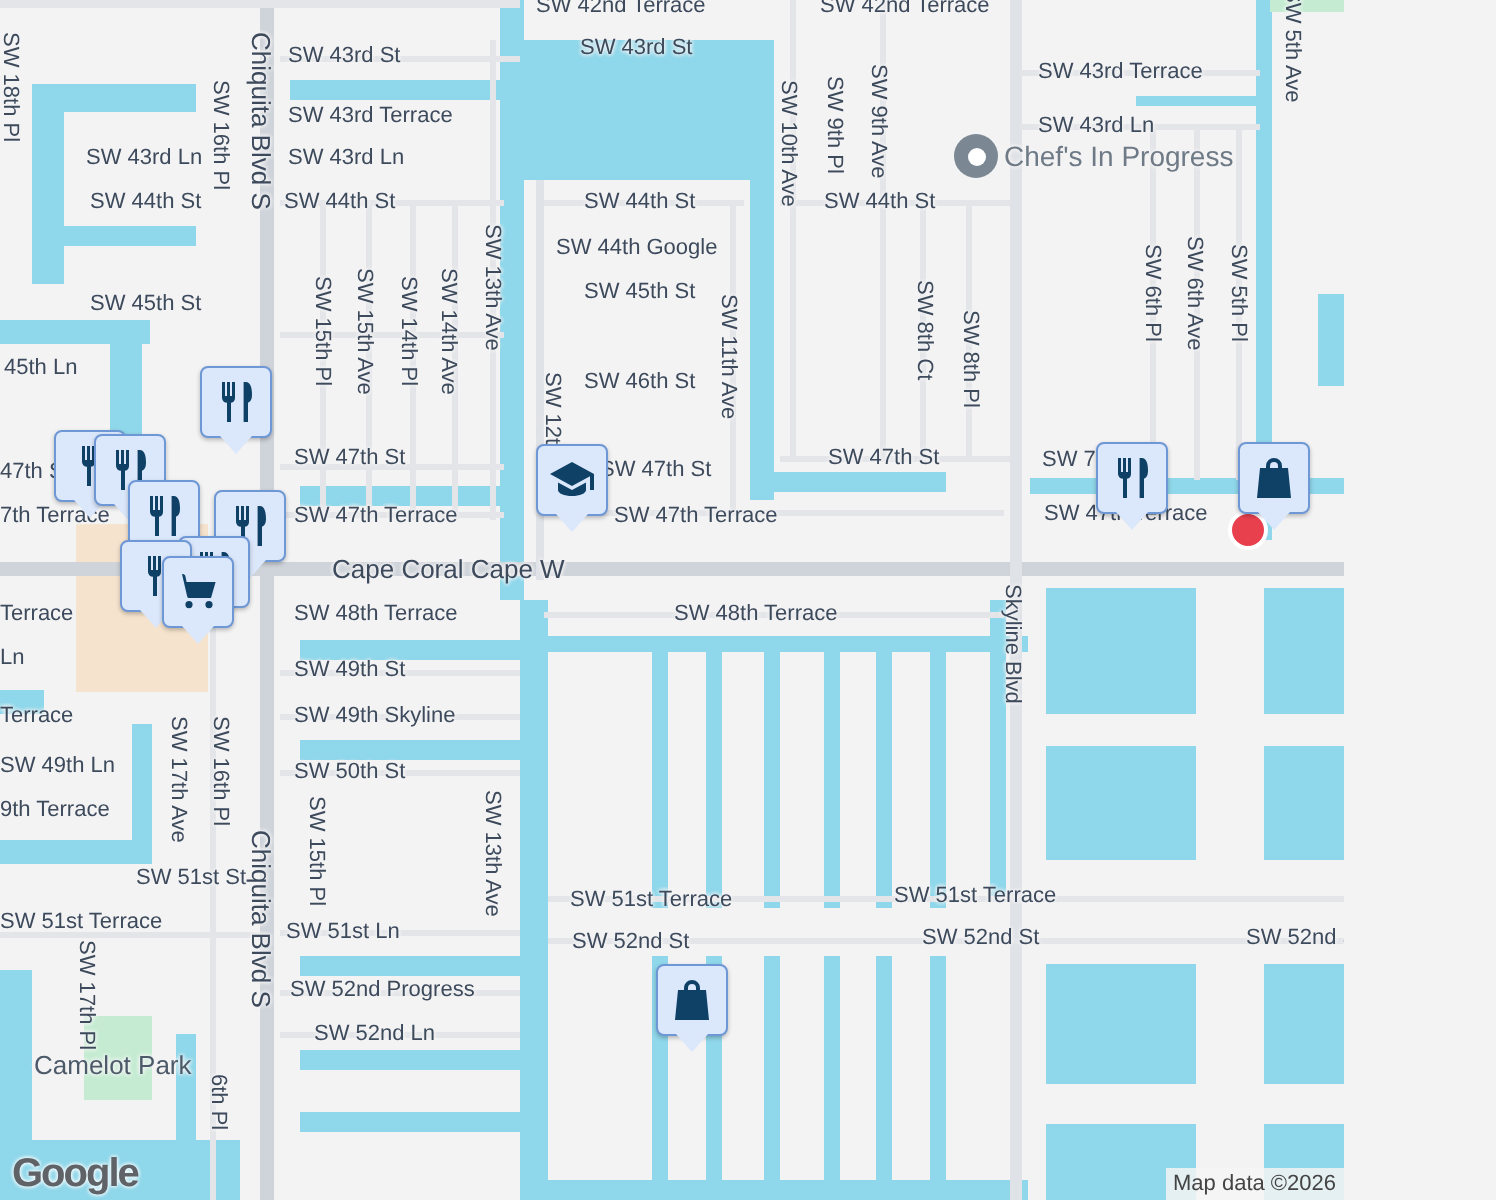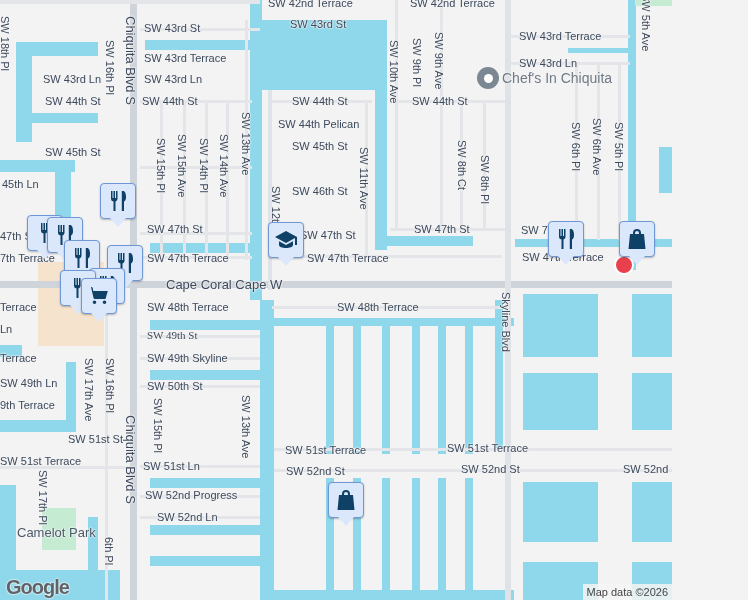--- a/index.html
+++ b/index.html
@@ -143,42 +143,42 @@
   <div class="lbl" style="left:290px;top:18px;">SW 43rd St</div>
   <div class="lbl" style="left:144px;top:52px;">SW 43rd Terrace</div>
   <div class="lbl" style="left:519px;top:30px;">SW 43rd Terrace</div>
   <div class="lbl" style="left:43px;top:73px;">SW 43rd Ln</div>
   <div class="lbl" style="left:144px;top:73px;">SW 43rd Ln</div>
   <div class="lbl" style="left:519px;top:57px;">SW 43rd Ln</div>
   <div class="lbl" style="left:45px;top:95px;">SW 44th St</div>
   <div class="lbl" style="left:142px;top:95px;">SW 44th St</div>
   <div class="lbl" style="left:292px;top:95px;">SW 44th St</div>
   <div class="lbl" style="left:412px;top:95px;">SW 44th St</div>
-  <div class="lbl" style="left:278px;top:118px;">SW 44th Pelican</div>
+  <div class="lbl" style="left:278px;top:118px;">SW 44th Google</div>
   <div class="lbl" style="left:45px;top:146px;">SW 45th St</div>
   <div class="lbl" style="left:292px;top:140px;">SW 45th St</div>
   <div class="lbl" style="left:2px;top:178px;">45th Ln</div>
   <div class="lbl" style="left:292px;top:185px;">SW 46th St</div>
   <div class="lbl" style="left:0px;top:230px;">47th St</div>
   <div class="lbl" style="left:147px;top:223px;">SW 47th St</div>
   <div class="lbl" style="left:300px;top:229px;">SW 47th St</div>
   <div class="lbl" style="left:414px;top:223px;">SW 47th St</div>
   <div class="lbl" style="left:521px;top:224px;">SW 7</div>
   <div class="lbl" style="left:0px;top:252px;">7th Terrace</div>
   <div class="lbl" style="left:147px;top:252px;">SW 47th Terrace</div>
   <div class="lbl" style="left:307px;top:252px;">SW 47th Terrace</div>
   <div class="lbl" style="left:522px;top:251px;">SW 47th Terrace</div>
   <div class="lbl" style="left:714px;top:250px;">SW 47th</div>
   <div class="lbl big" style="left:166px;top:279px;">Cape Coral Cape W</div>
   <div class="lbl big" style="left:713px;top:276px;">Cape C</div>
   <div class="lbl" style="left:0px;top:301px;">Terrace</div>
   <div class="lbl" style="left:147px;top:301px;">SW 48th Terrace</div>
   <div class="lbl" style="left:337px;top:301px;">SW 48th Terrace</div>
   <div class="lbl" style="left:0px;top:323px;">Ln</div>
-  <div class="lbl" style="left:147px;top:329px;font-family:Liberation Serif, serif;">SW 49th St</div>
+  <div class="lbl" style="left:147px;top:329px;">SW 49th St</div>
   <div class="lbl" style="left:0px;top:352px;">Terrace</div>
   <div class="lbl" style="left:147px;top:352px;">SW 49th Skyline</div>
   <div class="lbl" style="left:0px;top:377px;">SW 49th Ln</div>
   <div class="lbl" style="left:0px;top:399px;">9th Terrace</div>
   <div class="lbl" style="left:147px;top:380px;">SW 50th St</div>
   <div class="lbl" style="left:68px;top:433px;">SW 51st St</div>
   <div class="lbl" style="left:0px;top:455px;">SW 51st Terrace</div>
   <div class="lbl" style="left:285px;top:444px;">SW 51st Terrace</div>
   <div class="lbl" style="left:447px;top:442px;">SW 51st Terrace</div>
   <div class="lbl" style="left:143px;top:460px;">SW 51st Ln</div>
@@ -216,21 +216,21 @@
   <div class="lbl v" style="left:693px;top:559px;">Pelic</div>
   <div class="lbl v" style="left:83px;top:358px;">SW 17th Ave</div>
   <div class="lbl v" style="left:104px;top:358px;">SW 16th Pl</div>
   <div class="lbl v big" style="left:124px;top:415px;">Chiquita Blvd S</div>
   <div class="lbl v" style="left:152px;top:398px;">SW 15th Pl</div>
   <div class="lbl v" style="left:240px;top:395px;">SW 13th Ave</div>
   <div class="lbl v" style="left:37px;top:470px;">SW 17th Pl</div>
   <div class="lbl v" style="left:103px;top:537px;">6th Pl</div>
 
   <div class="pin" style="left:477px;top:67px;"></div>
-  <div class="lbl poi" style="left:502px;top:72px;">Chef's In Chiquita</div>
+  <div class="lbl poi" style="left:502px;top:72px;">Chef's In Progress</div>
   <div class="lbl park-lbl" style="left:17px;top:527px;text-align:right;">Camelot Park</div>
   <div class="redpin" style="left:614px;top:255px;"></div>
 
   <div class="marker" style="left:100px;top:183px;">
     <svg viewBox="0 0 24 24">
         <path d="M5 2h1.5v7h1V2H9v7h1V2h1.5v8a2.5 2.5 0 0 1-2 2.4V22h-2v-9.6A2.5 2.5 0 0 1 5 10zM17 2c2 0 3 2.5 3 6.5 0 2.2-.8 3.5-2 3.9V22h-2.2V2z"></path>
       </svg>
   </div>
   <div class="marker" style="left:27px;top:215px;">
     <svg viewBox="0 0 24 24">

